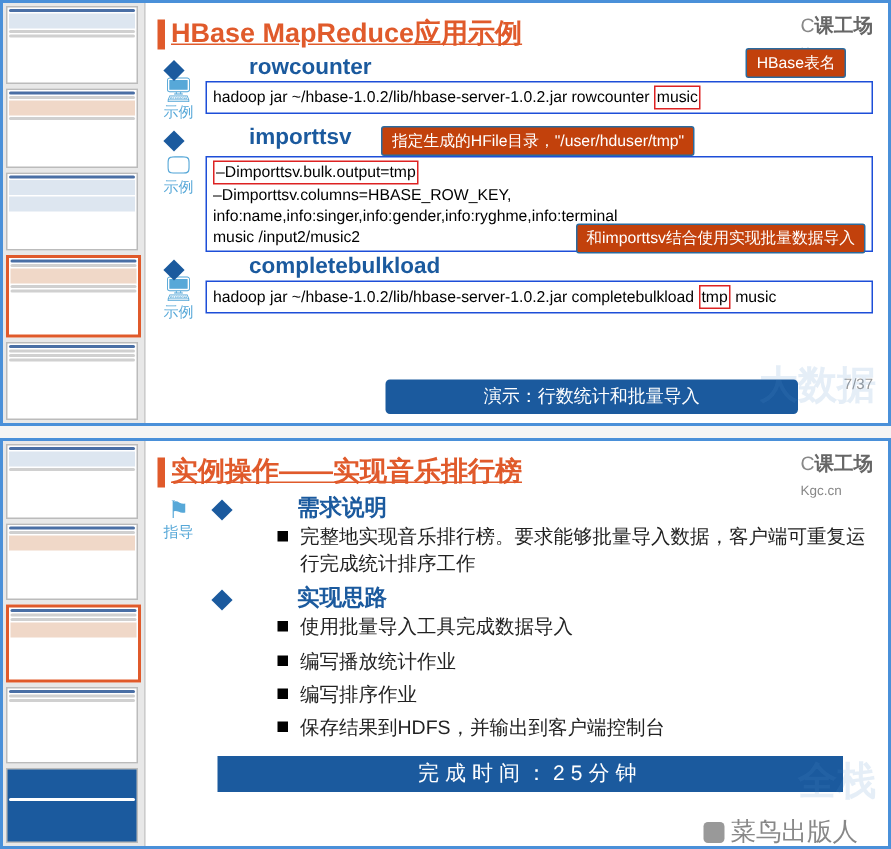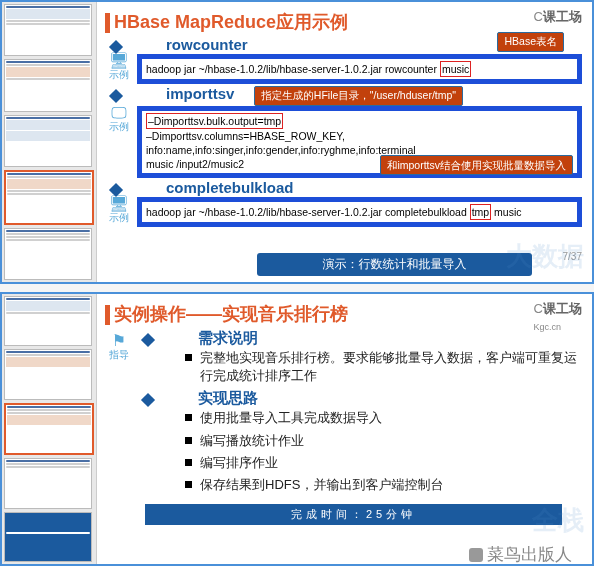--- a/index.html
+++ b/index.html
@@ -65,20 +65,21 @@
     background: #e05a2b;
     display: inline-block;
     vertical-align: middle;
     margin-right: 4px;
   }
   .title {
     font-size: 18px;
     font-weight: bold;
     color: #e05a2b;
     margin: 4px 0 2px 0;
+    text-decoration: underline;
   }
   .section {
     display: flex;
     align-items: flex-start;
     margin: 1px 0;
   }
   .diamond {
     width: 10px; height: 10px;
     background: #1b5a9e;
     transform: rotate(45deg);
@@ -97,21 +98,21 @@
     color: #57a8d8;
     font-size: 10px;
     margin-right: 4px;
     flex-shrink: 0;
   }
   .icon-col .glyph {
     font-size: 16px;
     line-height: 14px;
   }
   .cmd-box {
-    border: 5px solid #1d4ed8;
+    border: 1px solid #1d4ed8;
     padding: 2px 4px;
     font-size: 10.5px;
     font-family: Arial, sans-serif;
     flex: 1;
     line-height: 14px;
     position: relative;
   }
   .red-box {
     border: 1.5px solid #d22;
     padding: 0 1px;
@@ -171,21 +172,21 @@
     flex-shrink: 0;
   }
   .bullet-text {
     font-size: 13px;
     color: #222;
     line-height: 1.4;
   }
   .time-bar {
     background: #1b5a9e;
     color: #fff;
-    font-size: 11px;
+    font-size: 14px;
     text-align: center;
     padding: 3px;
     margin: 6px 20px 0 40px;
     letter-spacing: 4px;
   }
   .footer-src {
     position: absolute;
     right: 20px;
     bottom: -2px;
     font-size: 17px;

